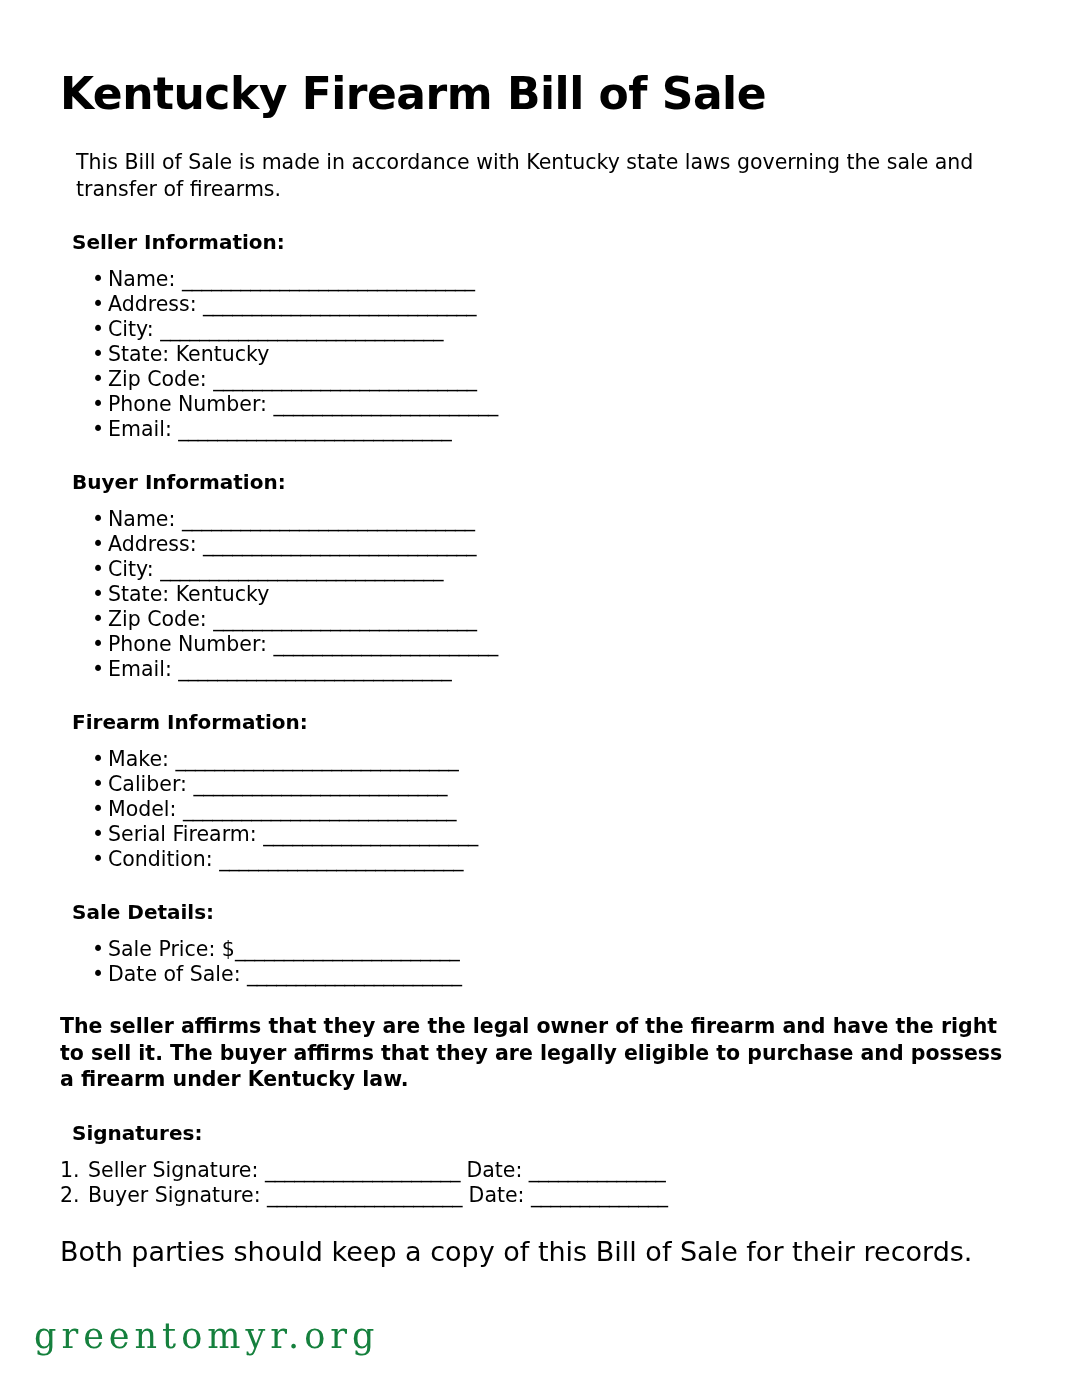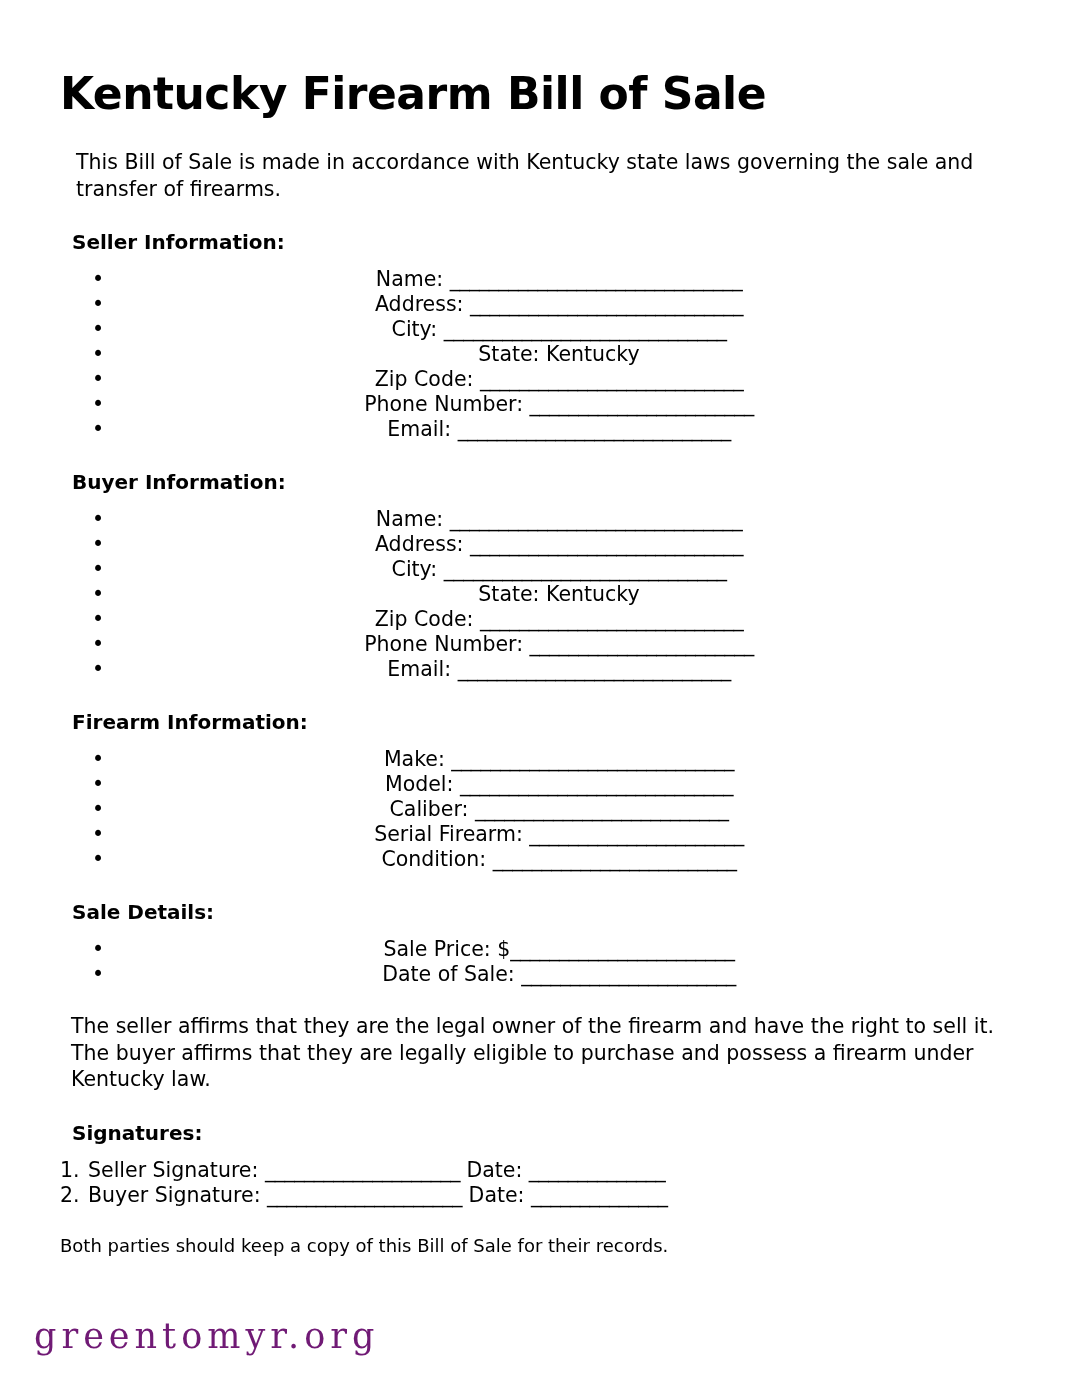--- a/index.html
+++ b/index.html
@@ -37,21 +37,20 @@
   .section-heading {
     font-size: 20px;
     font-weight: bold;
     margin: 27px 0 0 12px;
     line-height: 1.3;
   }
   ul.fields {
     list-style: none;
     margin: 12px 0 0 0;
     padding: 0;
-    text-align: center;
   }
   ul.fields li {
     font-size: 20.5px;
     line-height: 1.22;
     padding-left: 48px;
     position: relative;
     white-space: nowrap;
   }
   ul.fields li::before {
     content: "\2022";
@@ -80,36 +79,37 @@
   }
   ol.sig-list li::before {
     content: counter(sig) ".";
     position: absolute;
     left: 0;
     top: 0;
   }
   .affirm {
     font-size: 20.5px;
     line-height: 1.30;
-    margin: 26px 0 0 11px;
+    margin: 26px 0 0 0;
     max-width: 948px;
+    font-weight: bold;
   }
   .closing {
-    font-size: 18px;
+    font-size: 27px;
     line-height: 1.30;
     margin: 26px 0 0 0;
   }
   .watermark {
     position: absolute;
     left: 34px;
     top: 1316px;
     font-family: "DejaVu Serif", serif;
     font-size: 35px;
     letter-spacing: 5px;
-    color: #701a75;
+    color: #15803d;
     white-space: nowrap;
   }
 </style>
 </head>
 <body>
 
 <div class="page">
 
   <h1 class="doc-title">Kentucky Firearm Bill of Sale</h1>
 
@@ -133,22 +133,22 @@
     <li><span>City: </span><span class="blank">_____________________________</span></li>
     <li><span>State: Kentucky</span><span class="blank"></span></li>
     <li><span>Zip Code: </span><span class="blank">___________________________</span></li>
     <li><span>Phone Number: </span><span class="blank">_______________________</span></li>
     <li><span>Email: </span><span class="blank">____________________________</span></li>
   </ul>
 
   <h2 class="section-heading">Firearm Information:</h2>
   <ul class="fields">
     <li><span>Make: </span><span class="blank">_____________________________</span></li>
+    <li><span>Caliber: </span><span class="blank">__________________________</span></li>
     <li><span>Model: </span><span class="blank">____________________________</span></li>
-    <li><span>Caliber: </span><span class="blank">__________________________</span></li>
     <li><span>Serial Firearm: </span><span class="blank">______________________</span></li>
     <li><span>Condition: </span><span class="blank">_________________________</span></li>
   </ul>
 
   <h2 class="section-heading">Sale Details:</h2>
   <ul class="fields">
     <li><span>Sale Price: $</span><span class="blank">_______________________</span></li>
     <li><span>Date of Sale: </span><span class="blank">______________________</span></li>
   </ul>
 

